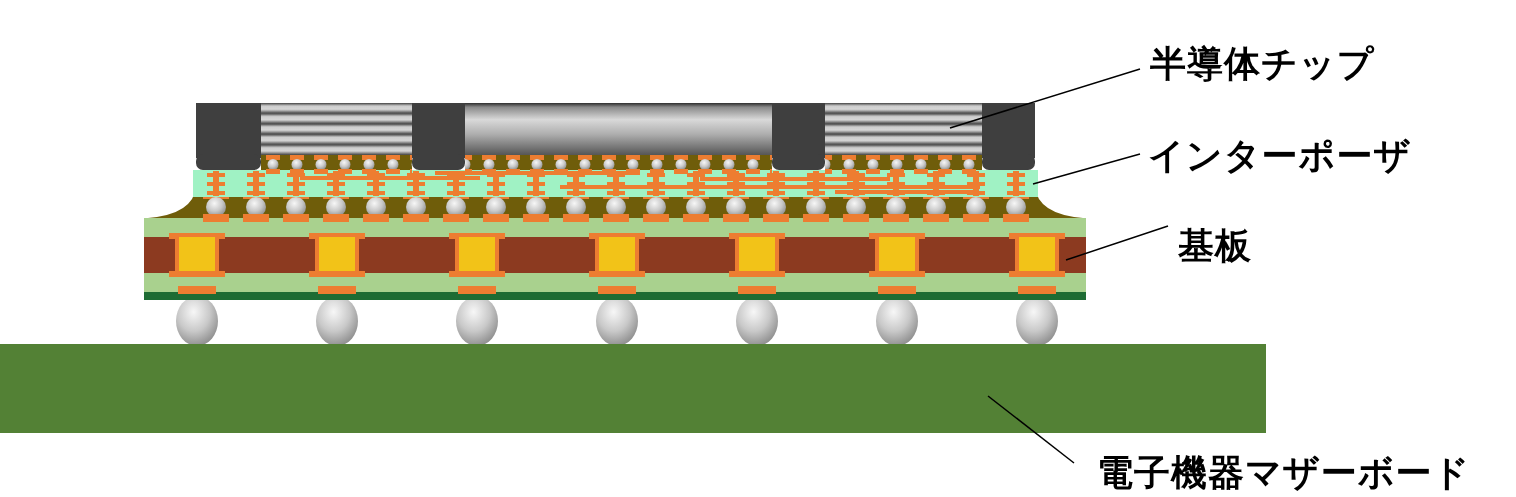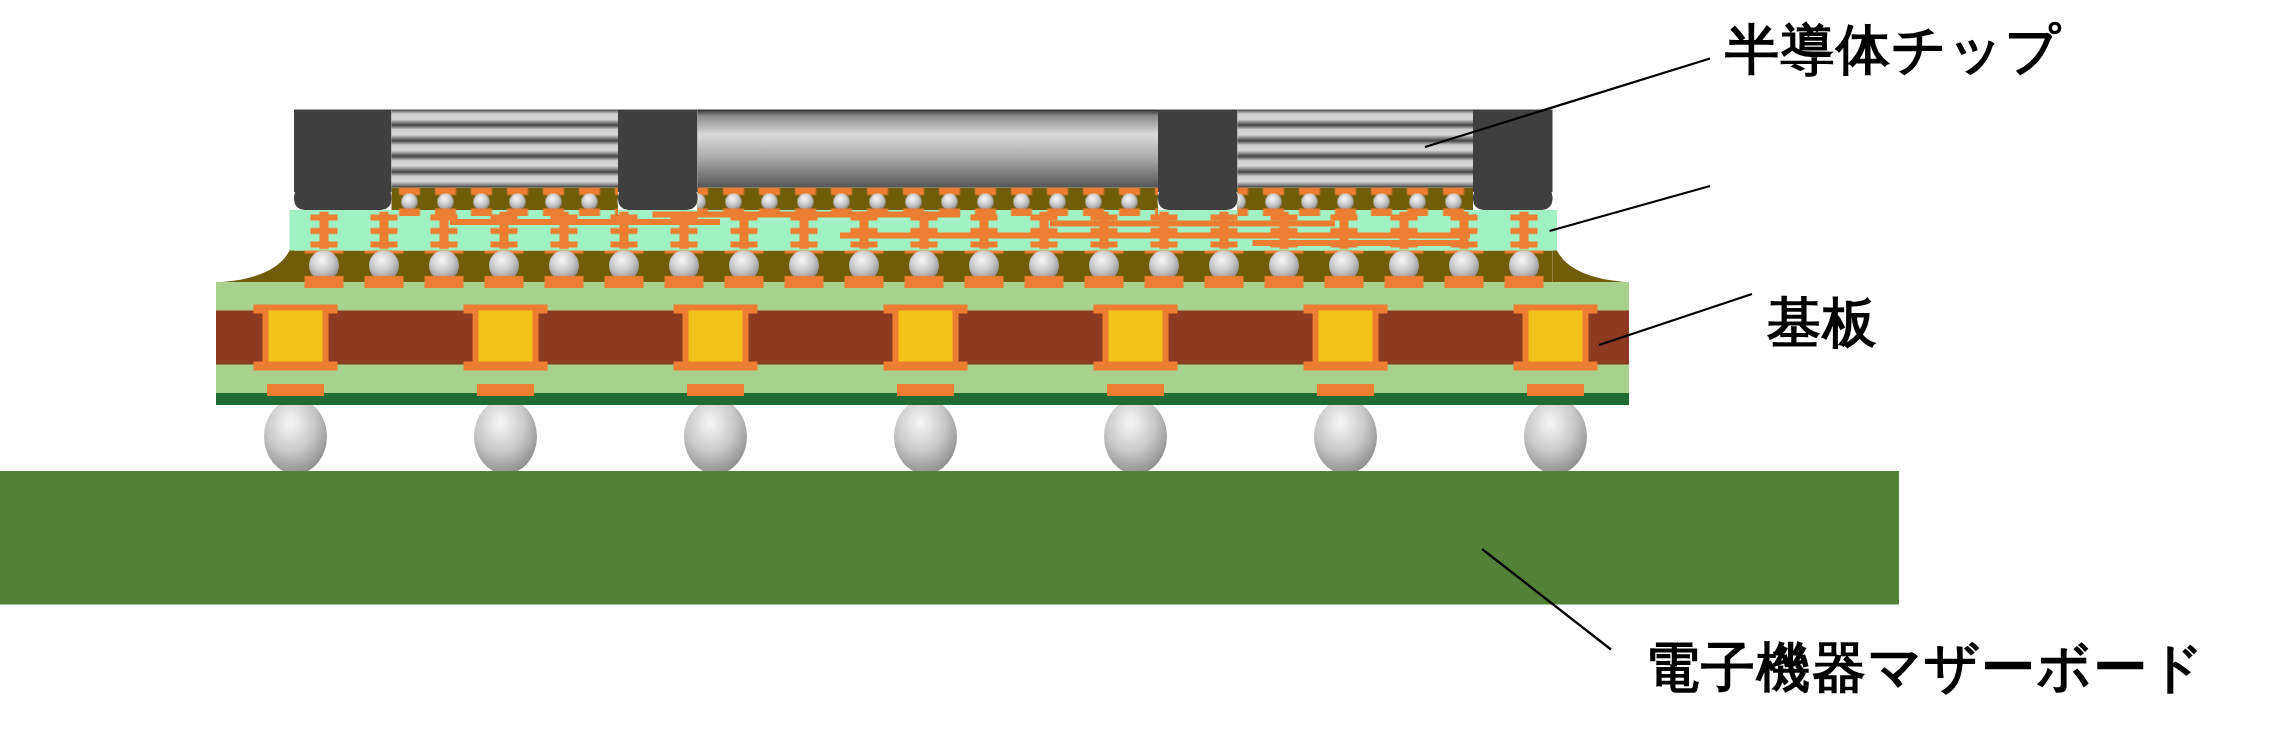--- a/index.html
+++ b/index.html
@@ -1,21 +1,21 @@
 <!DOCTYPE html>
 <html style="--background: #FFFFFF; --motherboard-green: #538135; --substrate-light-green: #A9D18E; --substrate-core-brown: #8C3A20; --via-yellow: #F2C318; --copper-orange: #ED7D31; --underfill-olive: #6F5D0A; --interposer-mint: #A0F2C4; --solder-mask-dark-green: #1E6C33; --chip-spacer-gray: #3F3F3F; --leader-line-black: #000000; --label-text-black: #000000;"><head>
 <meta charset="utf-8">
 <style>
   html,body{margin:0;padding:0;}
   body{
     width:1516px;height:497px;position:relative;overflow:hidden;
     background:var(--background,#FFFFFF);
     font-family:"DejaVu Sans", sans-serif;
   }
-  .stage{position:absolute;inset:0;}
+  .stage{position:absolute;inset:0;margin-top:30px;}
   svg{position:absolute;left:0;top:0;}
   .label{
     position:absolute;
     font-weight:bold;
     font-size:36px;
     line-height:1.1;
     letter-spacing:1px;
     color:var(--label-text-black,#000000);
     white-space:nowrap;
   }
@@ -170,18 +170,19 @@
   </g>
 
   <line class="leader" x1="950" y1="98" x2="1140" y2="39"></line>
   <line class="leader" x1="1033" y1="154" x2="1140" y2="124"></line>
   <line class="leader" x1="1066" y1="230" x2="1168" y2="196"></line>
   <line class="leader" x1="988" y1="366" x2="1074" y2="433"></line>
 </svg>
 
 <div class="label" style="left:1150px;top:14px;">半導体チップ</div>
 
+<div class="label" style="left:1148px;top:106px;">インターポーザ</div>
 
 <div class="label" style="left:1178px;top:196px;">基板</div>
 
-<div class="label" style="left:1097px;top:426px;">電子機器マザーボード</div>
+<div class="label" style="left:1097px;top:426px;font-family:Liberation Mono, monospace;">電子機器マザーボード</div>
 
 </div>
 
 </body></html>

